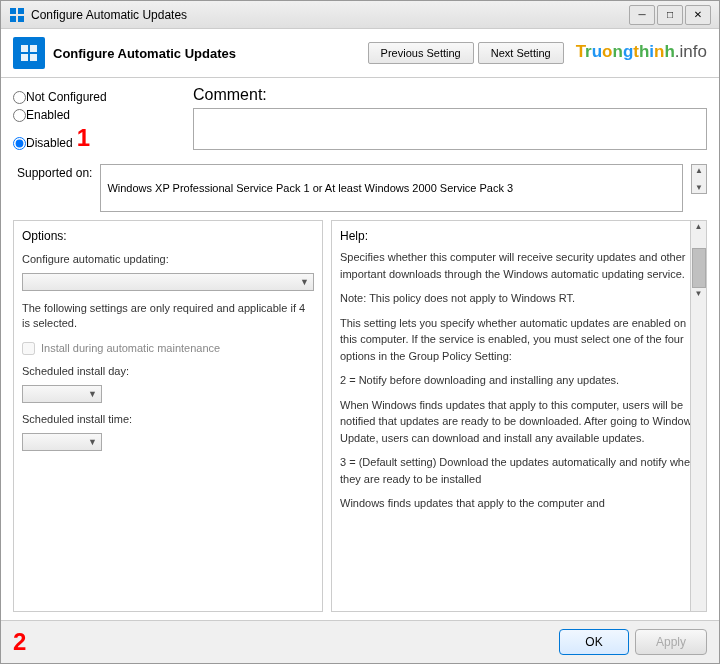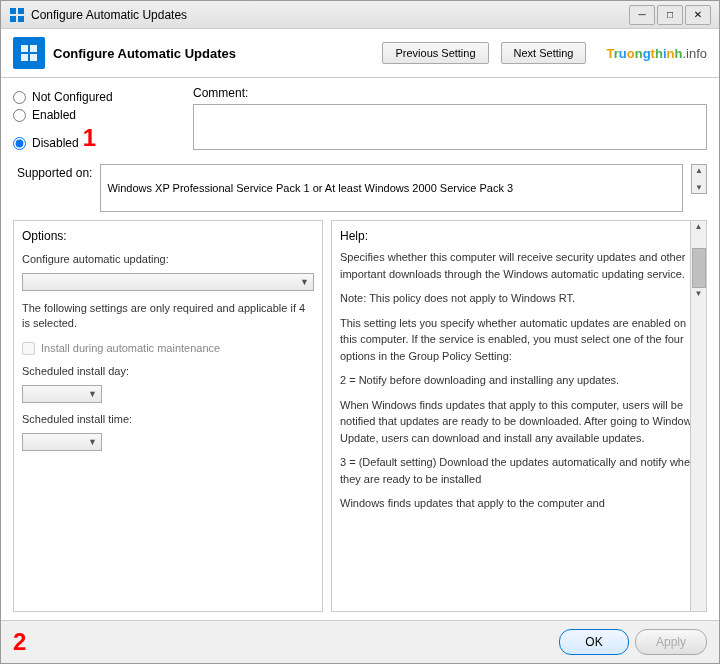--- a/index.html
+++ b/index.html
@@ -98,35 +98,35 @@
     }
 
     .header-title {
       font-size: 13px;
       font-weight: bold;
       color: #000;
     }
 
     .header-right {
       display: flex;
-      gap: 12px;
-      align-items: center;
+      gap: 4px;
+      align-items: flex-start;
     }
 
     .nav-button {
       padding: 4px 12px;
       border: 1px solid #aaa;
       background: linear-gradient(to bottom, #f8f8f8, #e8e8e8);
       cursor: pointer;
       font-size: 11px;
       border-radius: 2px;
     }
 
     .watermark {
-      font-size: 13px;
+      font-size: 17px;
       font-weight: bold;
       margin-left: 8px;
     }
 
     .watermark-t { color: #e8a000; }
     .watermark-r { color: #4caf50; }
     .watermark-u { color: #2196f3; }
     .watermark-o { color: #e8a000; }
     .watermark-n { color: #4caf50; }
     .watermark-g { color: #2196f3; }
@@ -150,21 +150,20 @@
       display: flex;
       flex-direction: column;
       gap: 4px;
       width: 180px;
       padding-top: 4px;
     }
 
     .radio-item {
       display: flex;
       align-items: center;
-      gap: 6px;
       cursor: pointer;
     }
 
     .radio-item input[type="radio"] {
       cursor: pointer;
     }
 
     .number-badge {
       color: red;
       font-size: 24px;
@@ -173,21 +172,21 @@
       line-height: 1;
     }
 
     .comment-section {
       flex: 1;
       display: flex;
       flex-direction: column;
     }
 
     .comment-label {
-      font-size: 12px;
+      font-size: 16px;
       margin-bottom: 4px;
     }
 
     .comment-textarea {
       flex: 1;
       border: 1px solid #aaa;
       background: white;
       resize: none;
       font-size: 11px;
       padding: 2px;
@@ -394,21 +393,21 @@
       margin-right: auto;
       line-height: 1;
     }
 
     .action-button {
       padding: 5px 20px;
       border: 1px solid #aaa;
       background: linear-gradient(to bottom, #f8f8f8, #e0e0e0);
       cursor: pointer;
       font-size: 12px;
-      border-radius: 12px;
+      border-radius: 4px;
       min-width: 70px;
       text-align: center;
     }
 
     .action-button.ok {
       border: 1px solid #0078d7;
       background: linear-gradient(to bottom, #f0f7ff, #d8eaff);
     }
 
     .action-button.disabled {

